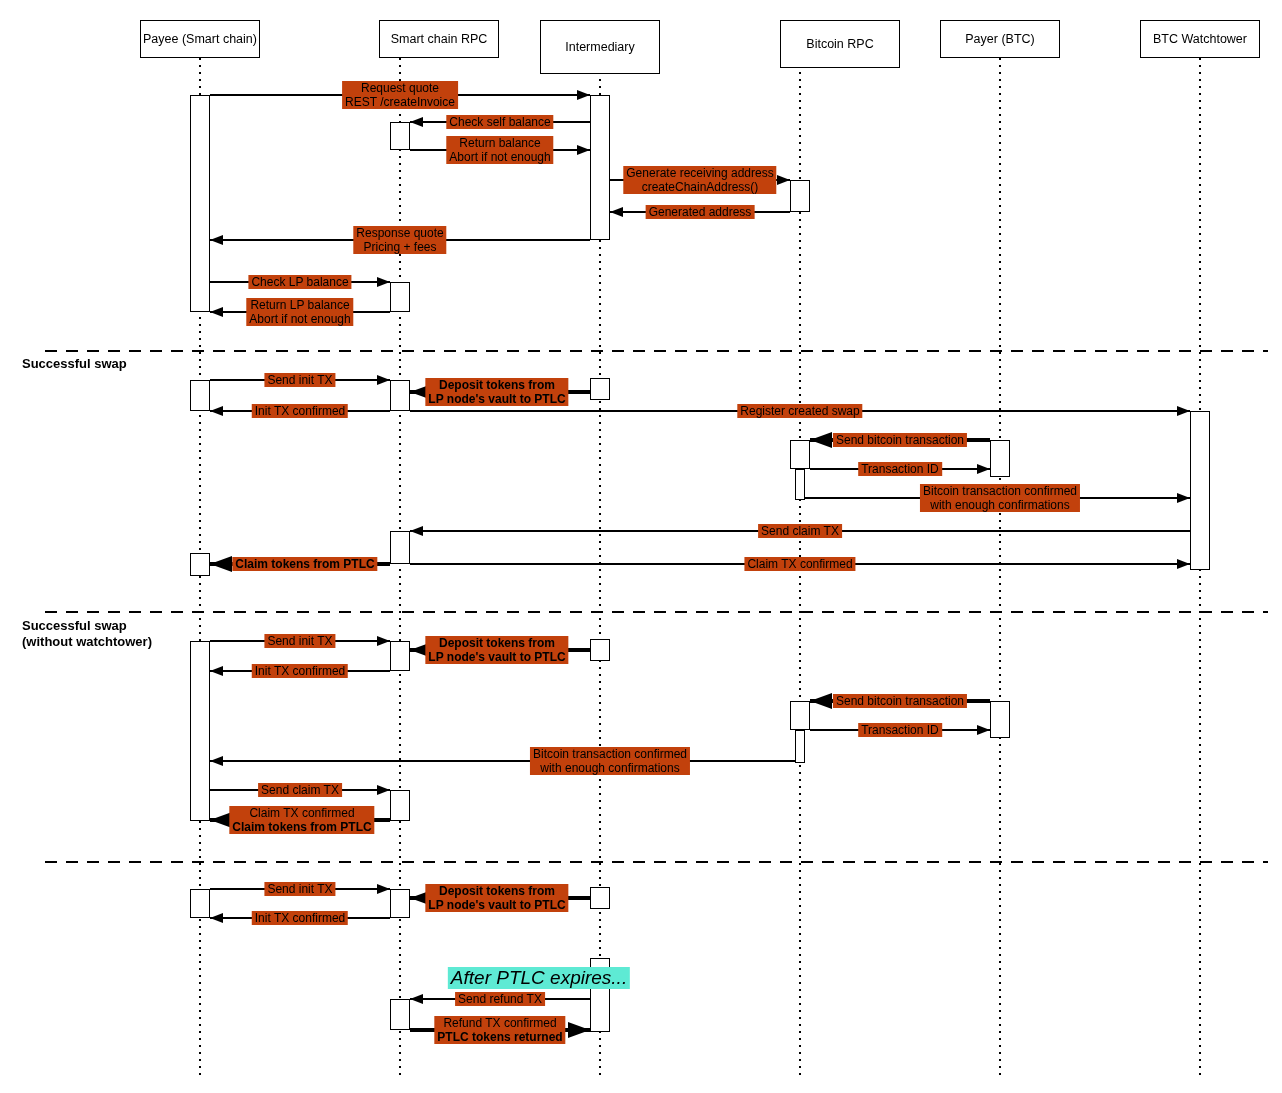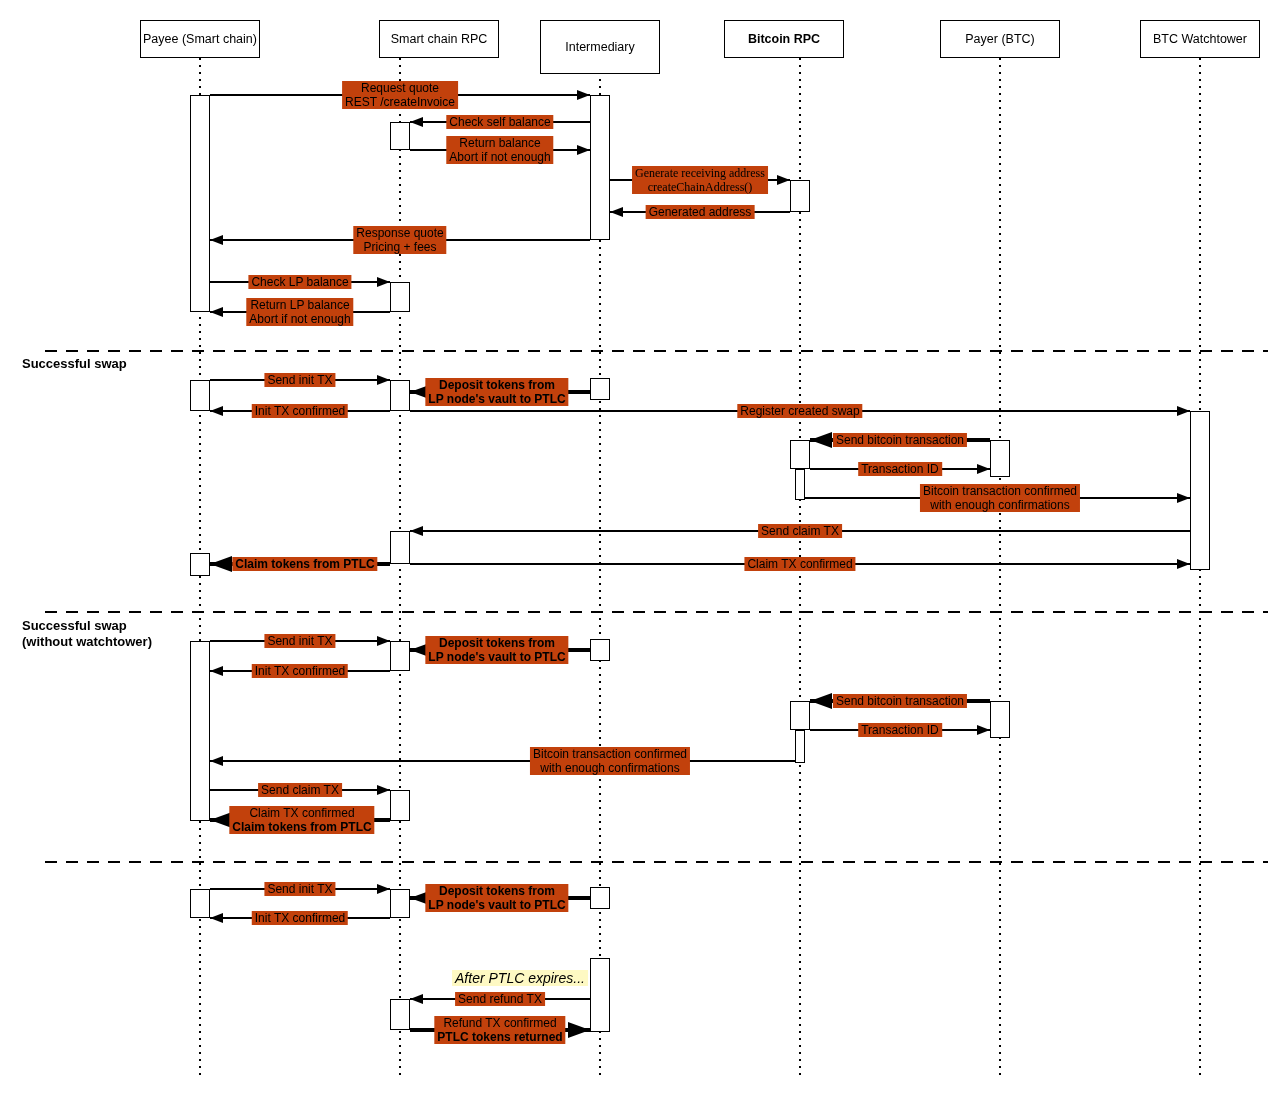--- a/index.html
+++ b/index.html
@@ -11,41 +11,41 @@
   .head{position:absolute;border:1.5px solid #000;background:#fff;box-sizing:border-box;
     display:flex;align-items:center;justify-content:center;font-size:12.5px;z-index:2;text-align:center;}
   .act{position:absolute;border:1.5px solid #000;background:#fff;box-sizing:border-box;z-index:2;}
   .mline{position:absolute;background:#000;z-index:3;}
   .ahead{position:absolute;width:0;height:0;z-index:4;}
   .lbl{position:absolute;background:#c2410c;font-size:12px;line-height:14px;white-space:nowrap;
     text-align:center;transform:translate(-50%,-50%);padding:0 3px;z-index:5;}
   .sep{position:absolute;height:2px;z-index:1;
     background-image:repeating-linear-gradient(90deg,#000 0,#000 12px,transparent 12px,transparent 21px);}
   .seclbl{position:absolute;font-weight:bold;font-size:13px;line-height:16px;z-index:5;white-space:nowrap;}
-  .note{position:absolute;font-style:italic;font-size:14px;transform:translate(-50%,-50%);
-    white-space:nowrap;z-index:5;background:#fef9c3;padding:0 3px;}
+  .note{position:absolute;font-style:italic;font-size:19px;transform:translate(-50%,-50%);
+    white-space:nowrap;z-index:5;background:#5eead4;padding:0 3px;margin-left:19px;}
 </style>
 </head>
 <body>
 
 <div id="stage">
     <div class="lifeline" style="left: 199px; top: 58px; height: 1022px;"></div>
     <div class="head" style="left: 140px; top: 20px; width: 120px; height: 38px;">
       <span>Payee (Smart chain)</span>
     </div>
     <div class="lifeline" style="left: 399px; top: 58px; height: 1022px;"></div>
     <div class="head" style="left: 340px; top: 20px; width: 120px; height: 38px; margin-left: 39px;">
       <span>Smart chain RPC</span>
     </div>
     <div class="lifeline" style="left: 599px; top: 58px; height: 1022px;"></div>
     <div class="head" style="left: 540px; top: 20px; width: 120px; height: 54px;">
       <span>Intermediary</span>
     </div>
     <div class="lifeline" style="left: 799px; top: 58px; height: 1022px;"></div>
-    <div class="head" style="left: 724px; top: 20px; width: 120px; height: 38px; font-weight: bold;">
+    <div class="head" style="left: 780px; top: 20px; width: 120px; height: 48px;">
       <span>Bitcoin RPC</span>
     </div>
     <div class="lifeline" style="left: 999px; top: 58px; height: 1022px;"></div>
     <div class="head" style="left: 940px; top: 20px; width: 120px; height: 38px;">
       <span>Payer (BTC)</span>
     </div>
     <div class="lifeline" style="left: 1199px; top: 58px; height: 1022px;"></div>
     <div class="head" style="left: 1140px; top: 20px; width: 120px; height: 38px;">
       <span>BTC Watchtower</span>
     </div>
@@ -97,21 +97,21 @@
       <div>Check self balance</div>
     </div>
     <div class="mline" style="left: 410px; top: 149px; width: 180px; height: 2px;"></div>
     <div class="ahead" style="top: 144.5px; border-top: 5.5px solid transparent; border-bottom: 5.5px solid transparent; left: 577px; border-left: 13px solid rgb(0, 0, 0);"></div>
     <div class="lbl" style="left: 500px; top: 150px;">
       <div>Return balance</div>
       <div>Abort if not enough</div>
     </div>
     <div class="mline" style="left: 610px; top: 179px; width: 180px; height: 2px;"></div>
     <div class="ahead" style="top: 174.5px; border-top: 5.5px solid transparent; border-bottom: 5.5px solid transparent; left: 777px; border-left: 13px solid rgb(0, 0, 0);"></div>
-    <div class="lbl" style="left: 700px; top: 180px; font-family: Liberation Serif, serif;">
+    <div class="lbl" style="left: 700px; top: 180px;">
       <div>Generate receiving address</div>
       <div>createChainAddress()</div>
     </div>
     <div class="mline" style="left: 610px; top: 211px; width: 180px; height: 2px;"></div>
     <div class="ahead" style="top: 206.5px; border-top: 5.5px solid transparent; border-bottom: 5.5px solid transparent; left: 610px; border-right: 13px solid rgb(0, 0, 0);"></div>
     <div class="lbl" style="left: 700px; top: 212px;">
       <div>Generated address</div>
     </div>
     <div class="mline" style="left: 210px; top: 239px; width: 380px; height: 2px;"></div>
     <div class="ahead" style="top: 234.5px; border-top: 5.5px solid transparent; border-bottom: 5.5px solid transparent; left: 210px; border-right: 13px solid rgb(0, 0, 0);"></div>

